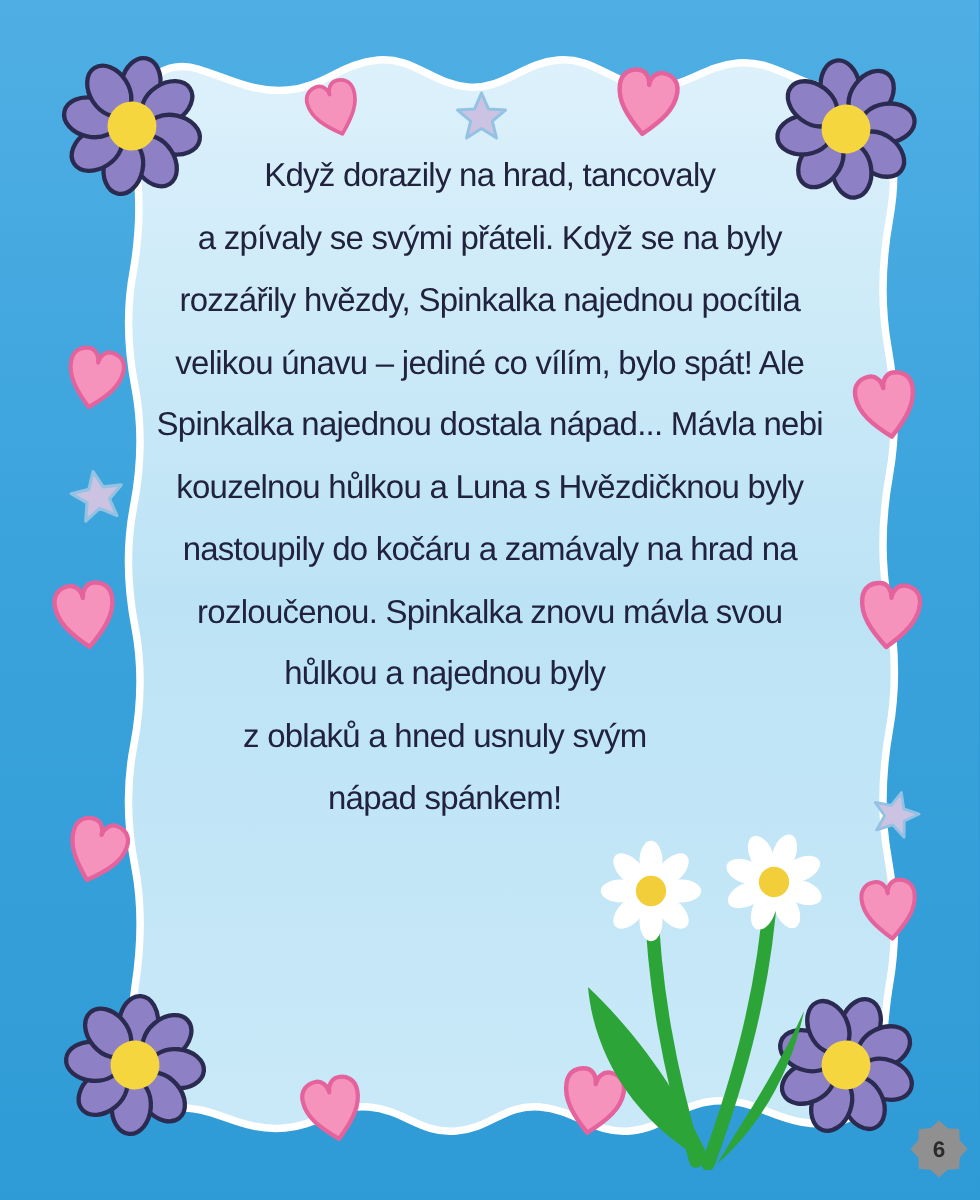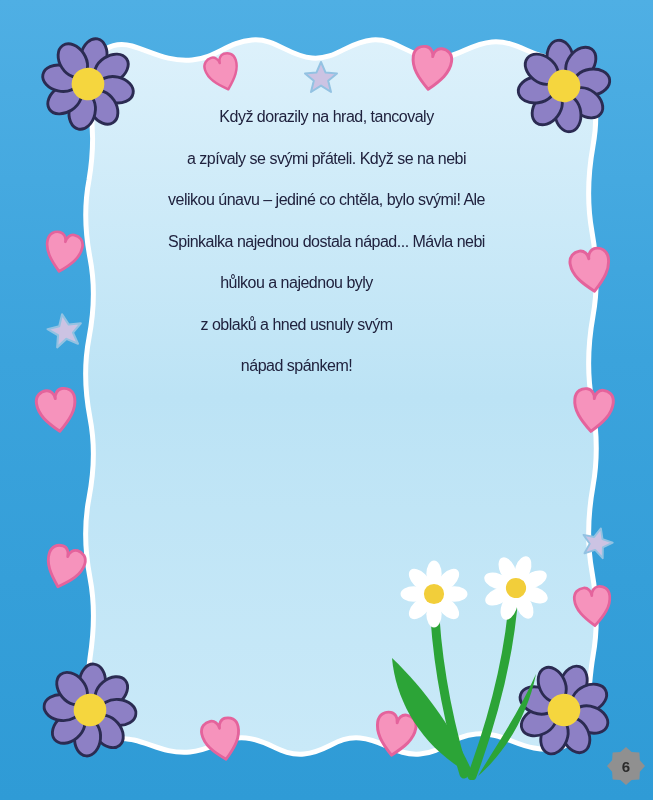--- a/index.html
+++ b/index.html
@@ -5,21 +5,21 @@
   html,body{margin:0;padding:0;background:#2F9BD6;}
   .stage{
     position:relative;width:653px;height:800px;overflow:hidden;
     background:linear-gradient(180deg,#4FAFE4 0%,#3BA3DC 45%,#2F9BD6 100%);
     font-family:"Liberation Sans","DejaVu Sans",sans-serif;
   }
   .layer{position:absolute;left:0;top:0;width:653px;height:800px;}
   .deco{position:absolute;display:block;}
   .text-block{
     position:absolute;left:0;top:96px;width:653px;z-index:4;
-    color:#20223E;font-size:16px;letter-spacing:-0.5px;font-weight:400;
+    color:#20223E;font-size:22px;letter-spacing:-0.5px;font-weight:400;
   }
   .line{height:41.5px;line-height:41.5px;text-align:center;white-space:nowrap;}
   .line.narrow{padding-right:60px;}
   .panel-svg{z-index:1;}
   .deco{z-index:3;}
   .plant-svg{position:absolute;left:378px;top:548px;z-index:5;}
   .badge-svg{position:absolute;left:606px;top:746px;z-index:6;}
   .badge-num{font-family:"Liberation Sans",sans-serif;font-size:15px;font-weight:bold;}
 </style>
 </head>
@@ -122,23 +122,27 @@
     </svg>
   <svg class="deco" style="left:46px;top:312px;transform:rotate(-10deg)" width="38" height="38">
       <use href="#sym-star"></use>
     </svg>
   <svg class="deco" style="left:580px;top:526px;transform:rotate(15deg)" width="34" height="34">
       <use href="#sym-star"></use>
     </svg>
 
   <div class="text-block">
     <div class="line">Když dorazily na hrad, tancovaly</div>
-    <div class="line">a zpívaly se svými přáteli. Když se na nebi</div>
-    <div class="line">velikou únavu – jediné co chtěla, bylo svými! Ale</div>
+    <div class="line">a zpívaly se svými přáteli. Když se na byly</div>
+    <div class="line">rozzářily hvězdy, Spinkalka najednou pocítila</div>
+    <div class="line">velikou únavu – jediné co vílím, bylo spát! Ale</div>
     <div class="line">Spinkalka najednou dostala nápad... Mávla nebi</div>
+    <div class="line">kouzelnou hůlkou a Luna s Hvězdičknou byly</div>
+    <div class="line">nastoupily do kočáru a zamávaly na hrad na</div>
+    <div class="line">rozloučenou. Spinkalka znovu mávla svou</div>
     <div class="line narrow">hůlkou a najednou byly</div>
     <div class="line narrow">z oblaků a hned usnuly svým</div>
     <div class="line narrow">nápad spánkem!</div>
   </div>
 
   <svg class="plant-svg" width="170" height="232" viewBox="0 0 170 232">
     <path d="M56 50 C58 110 68 165 86 226" fill="none" stroke="#2CA437" stroke-width="9" stroke-linecap="round"></path>
     <path d="M136 44 C132 108 116 168 94 228" fill="none" stroke="#2CA437" stroke-width="9" stroke-linecap="round"></path>
     <path d="M14 110 C52 146 80 190 96 228 C46 202 18 156 14 110 Z" fill="#2CA437"></path>
     <path d="M158 126 C140 166 118 198 100 228 C128 204 150 166 158 126 Z" fill="#2CA437"></path>

